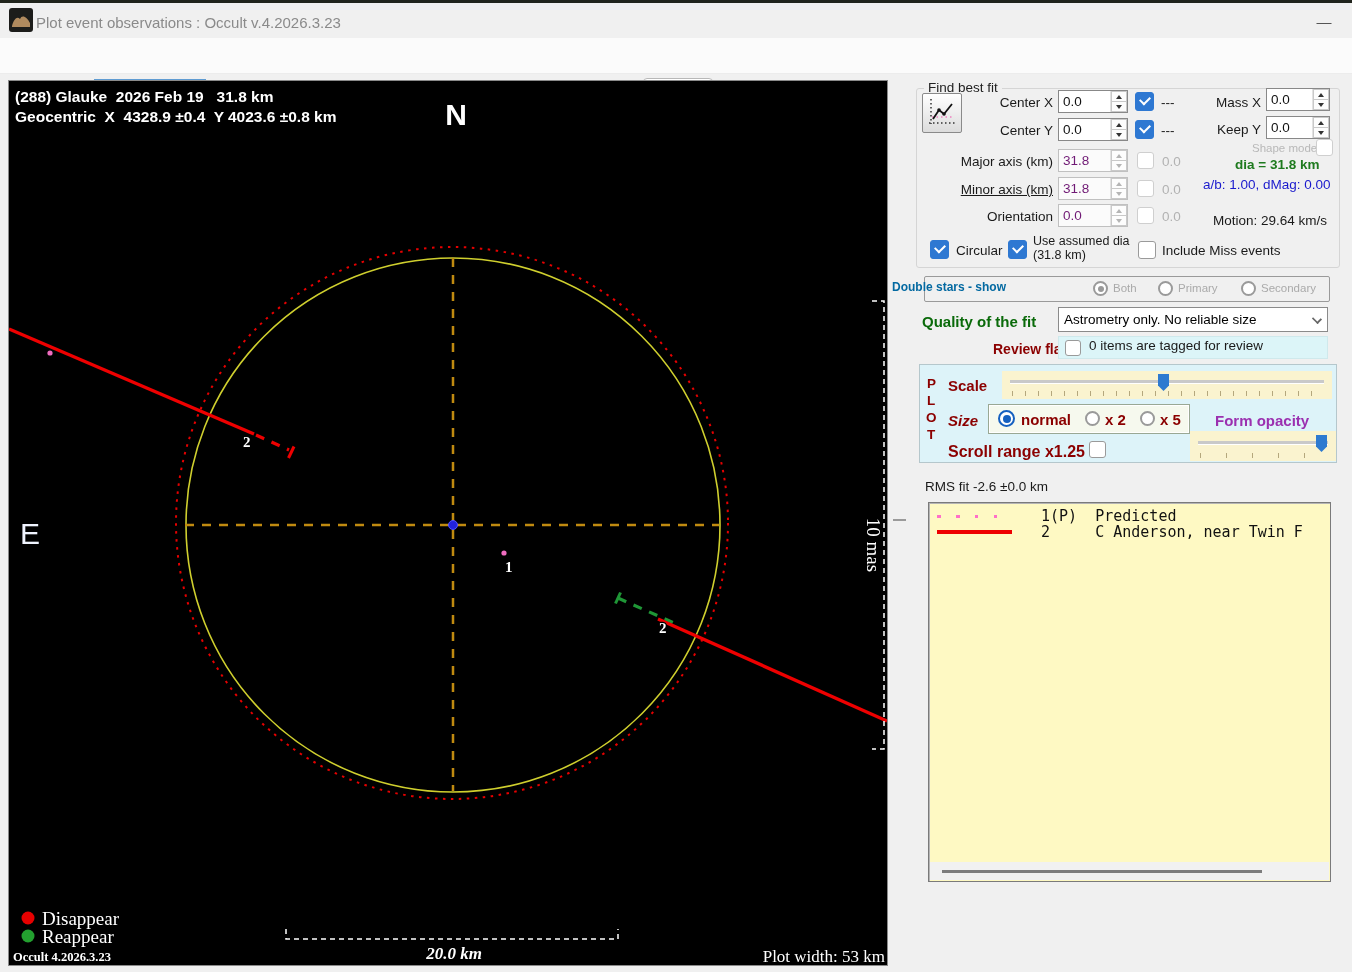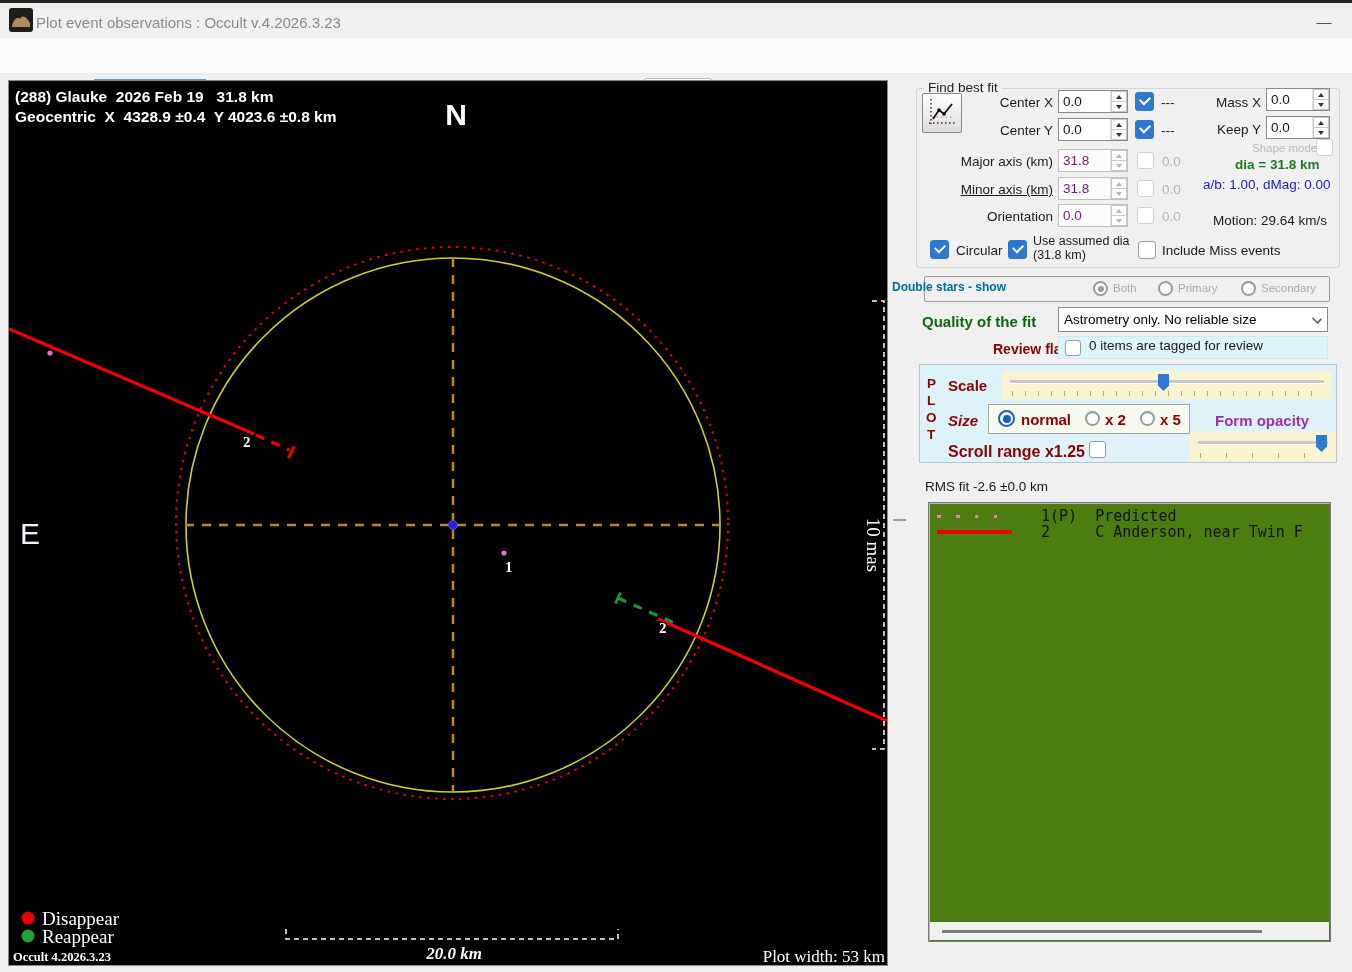--- a/index.html
+++ b/index.html
@@ -68,21 +68,21 @@
   #plotpanel { left:919px; top:364px; width:418px; height:99px; background:#ddf3f9; border:1px solid #b5c7cc; }
   .maroon { color:#8b0000; font-weight:bold; }
   .slider { position:absolute; background:#faf3cf; }
   .slider .groove { position:absolute; left:8px; right:8px; top:9px; height:4px; background:#c9c9c9; border-bottom:1px solid #fff; }
   .slider .thumb { position:absolute; top:3px; width:11px; height:17px; background:#2e7ad0; clip-path:polygon(0 0,100% 0,100% 68%,50% 100%,0 68%); }
   .slider .ticks { position:absolute; left:10px; right:10px; bottom:3px; height:5px; background:repeating-linear-gradient(to right,#b4a77d 0 1px,transparent 1px 13px); }
   #sizegroup { position:absolute; left:988px; top:404px; width:202px; height:30px; background:#f6f9ee; border:1px solid #9aa894; box-shadow:inset 0 0 0 1px #fff; }
 
   
   #reviewpanel { position:absolute; left:1058px; top:336px; width:270px; height:23px; background:#dcf5f8; border:1px solid #cfe9ec; }
-  #listbox { position:absolute; left:928px; top:502px; width:403px; height:440px; background:#4d7c0f; border:1px solid #7a7a7a; box-shadow:inset 1px 1px 0 #b5b5b5; overflow:hidden; }
+  #listbox { position:absolute; left:928px; top:502px; width:403px; height:380px; background:#fef9c3; border:1px solid #7a7a7a; box-shadow:inset 1px 1px 0 #b5b5b5; overflow:hidden; }
   .mono { font-family:"DejaVu Sans Mono", monospace; font-size:15px; color:#111; white-space:pre; }
   #hscroll { position:absolute; left:1px; bottom:1px; width:399px; height:18px; background:#f1f1f1; }
   #hscroll .thumb { position:absolute; left:12px; top:8px; width:320px; height:3px; background:#7d7d7d; }
 
   .greent { color:#1e7a1e; font-weight:bold; }
   .bluet { color:#1a1acd; }
   .purplet { color:#9b30b0; font-weight:bold; }
   .dredt { color:#8b0000; font-weight:bold; }
 </style>
 </head>

